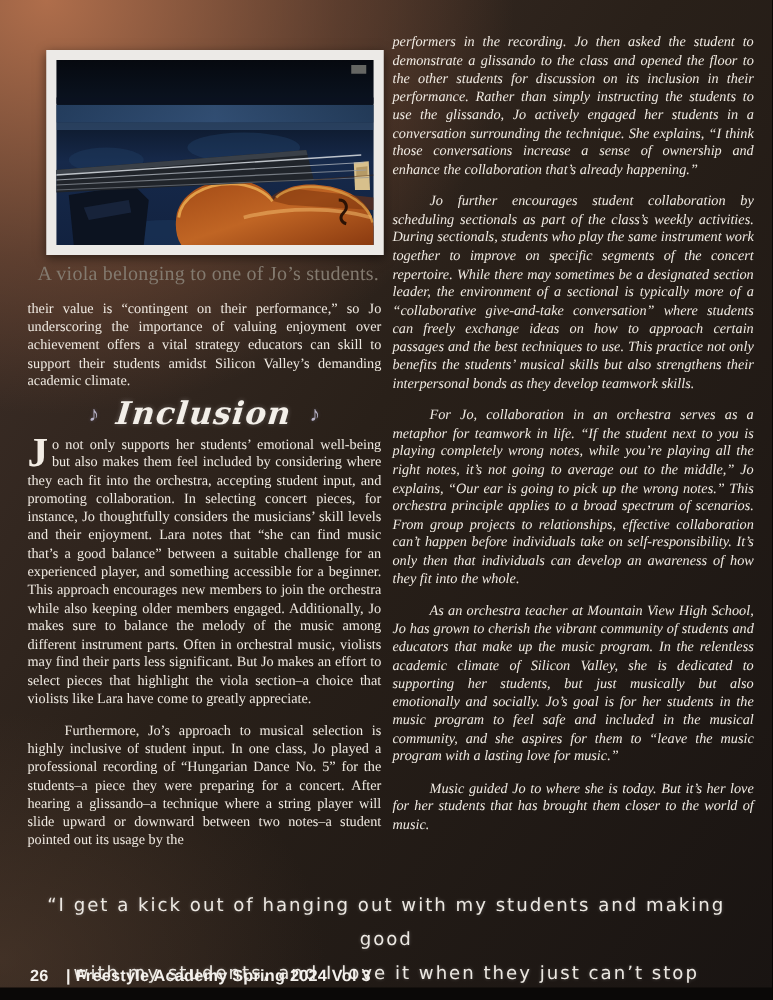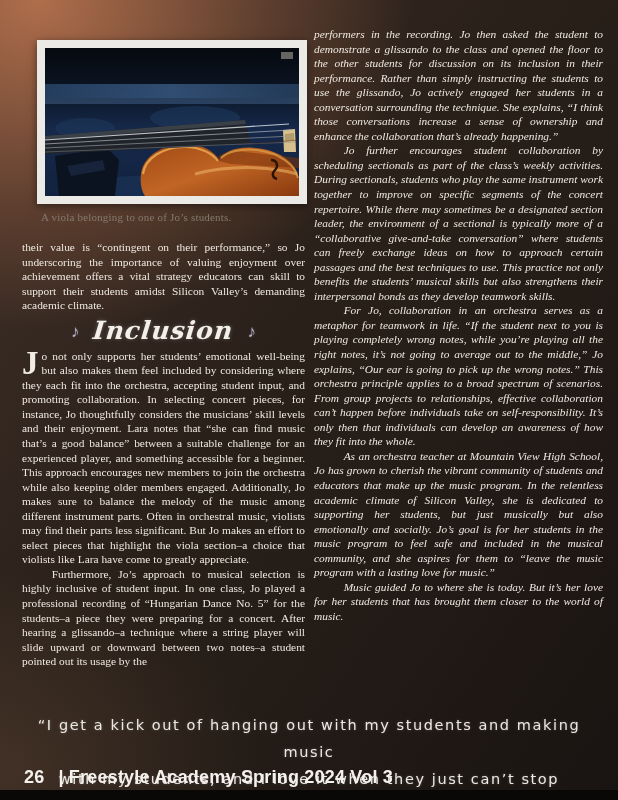--- a/index.html
+++ b/index.html
@@ -8,32 +8,32 @@
     position: relative;
     width: 618px; height: 800px;
     overflow: hidden;
     font-family: "Liberation Serif", serif;
     background:
       radial-gradient(ellipse 520px 460px at 6% 0%, rgba(181,113,77,0.95), rgba(130,82,58,0.50) 45%, rgba(0,0,0,0) 72%),
       radial-gradient(ellipse 420px 320px at 0% 96%, rgba(96,70,54,0.45), rgba(0,0,0,0) 62%),
       linear-gradient(125deg, #41312a 0%, #292019 45%, #191412 100%);
   }
   .body-text { color: #efe9e1; font-size: 11.4px; line-height: 14.55px; text-align: justify; }
-  .body-text p + p { margin-top: 0; }
+  .body-text p + p { margin-top: 11px; }
 
   
   .figure {
     position: absolute; left: 37px; top: 40px;
     background: #eceae7; padding: 8px;
     box-shadow: 0 2px 8px rgba(0,0,0,0.5);
   }
   .photo { display: block; width: 254px; height: 148px; }
   .caption {
-    position: absolute; left: 41px; top: 211px;
-    color: #837a6f; font-size: 11px; letter-spacing: 0.2px;
+    position: absolute; left: 30px; top: 211px;
+    color: #837a6f; font-size: 16px; letter-spacing: 0.2px;
   }
 
   
   .col-left  { position: absolute; left: 22px;  top: 240px; width: 283px; }
   .col-right { position: absolute; left: 314px; top: 27px;  width: 289px; font-style: italic; }
   .indent { text-indent: 2.6em; }
 
   
   .section-heading {
     display: flex; align-items: center; justify-content: center;
@@ -61,21 +61,21 @@
     font-size: 14.5px; line-height: 27px; letter-spacing: 1.6px;
     text-shadow: 0 0 3px rgba(255,255,255,0.25);
   }
 
   
   .footer {
     position: absolute; left: 0; bottom: 10px; width: 100%;
     padding: 0 0 2px 24px;
     display: flex; gap: 14px; align-items: baseline;
     font-family: "Liberation Sans", sans-serif;
-    font-weight: bold; font-size: 18px; color: #f4f1ed;
+    font-weight: bold; font-size: 13px; color: #f4f1ed;
     letter-spacing: 0.2px;
   }
   .footer-strip {
     position: absolute; left: 0; bottom: 0; width: 100%; height: 10px;
     background: #0a0807;
   }
 </style>
 </head>
 <body>
 
@@ -160,21 +160,21 @@
 
   <div class="col-right body-text">
     <p>performers in the recording. Jo then asked the student to demonstrate a glissando to the class and opened the floor to the other students for discussion on its inclusion in their performance. Rather than simply instructing the students to use the glissando, Jo actively engaged her students in a conversation surrounding the technique. She explains, “I think those conversations increase a sense of ownership and enhance the collaboration that’s already happening.”</p>
     <p class="indent">Jo further encourages student collaboration by scheduling sectionals as part of the class’s weekly activities. During sectionals, students who play the same instrument work together to improve on specific segments of the concert repertoire. While there may sometimes be a designated section leader, the environment of a sectional is typically more of a “collaborative give-and-take conversation” where students can freely exchange ideas on how to approach certain passages and the best techniques to use. This practice not only benefits the students’ musical skills but also strengthens their interpersonal bonds as they develop teamwork skills.</p>
     <p class="indent">For Jo, collaboration in an orchestra serves as a metaphor for teamwork in life. “If the student next to you is playing completely wrong notes, while you’re playing all the right notes, it’s not going to average out to the middle,” Jo explains, “Our ear is going to pick up the wrong notes.” This orchestra principle applies to a broad spectrum of scenarios. From group projects to relationships, effective collaboration can’t happen before individuals take on self-responsibility. It’s only then that individuals can develop an awareness of how they fit into the whole.</p>
     <p class="indent">As an orchestra teacher at Mountain View High School, Jo has grown to cherish the vibrant community of students and educators that make up the music program. In the relentless academic climate of Silicon Valley, she is dedicated to supporting her students, but just musically but also emotionally and socially. Jo’s goal is for her students in the music program to feel safe and included in the musical community, and she aspires for them to “leave the music program with a lasting love for music.”</p>
     <p class="indent">Music guided Jo to where she is today. But it’s her love for her students that has brought them closer to the world of music.</p>
   </div>
 
   <div class="pull-quote">
-    <div>“I get a kick out of hanging out with my students and making music</div>
+    <div>“I get a kick out of hanging out with my students and making good</div>
     <div>with my students, and I love it when they just can’t stop practicing.”</div>
   </div>
 
   <div class="footer">
     <span>26</span>
     <span>|  Freestyle Academy Spring 2024 Vol 3</span>
   </div>
   <div class="footer-strip"></div>
 
 </div>

